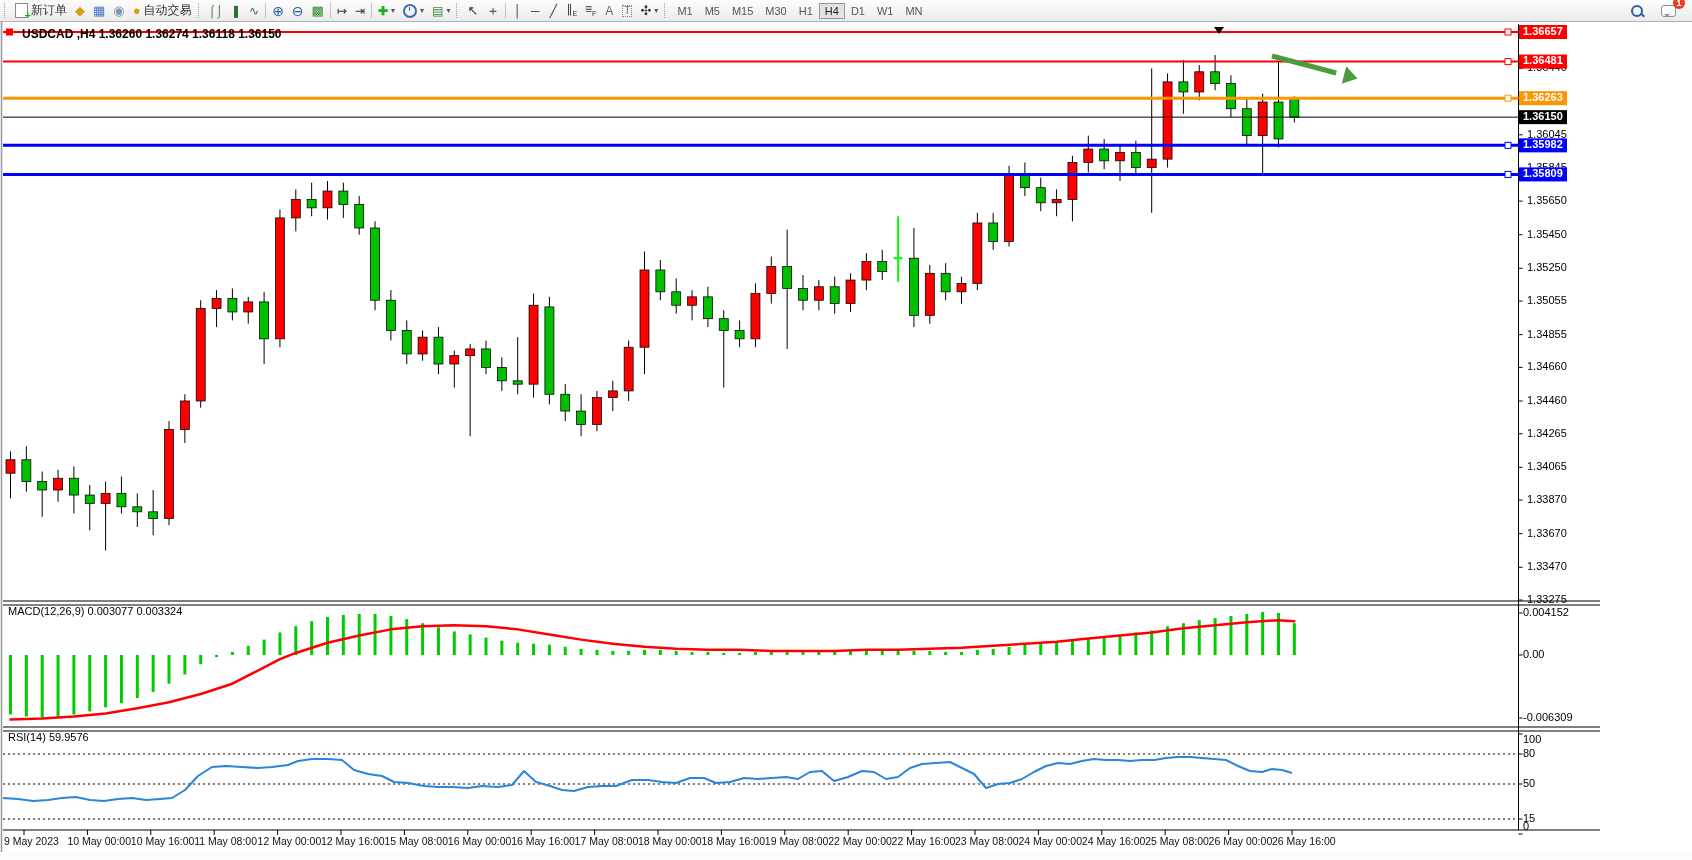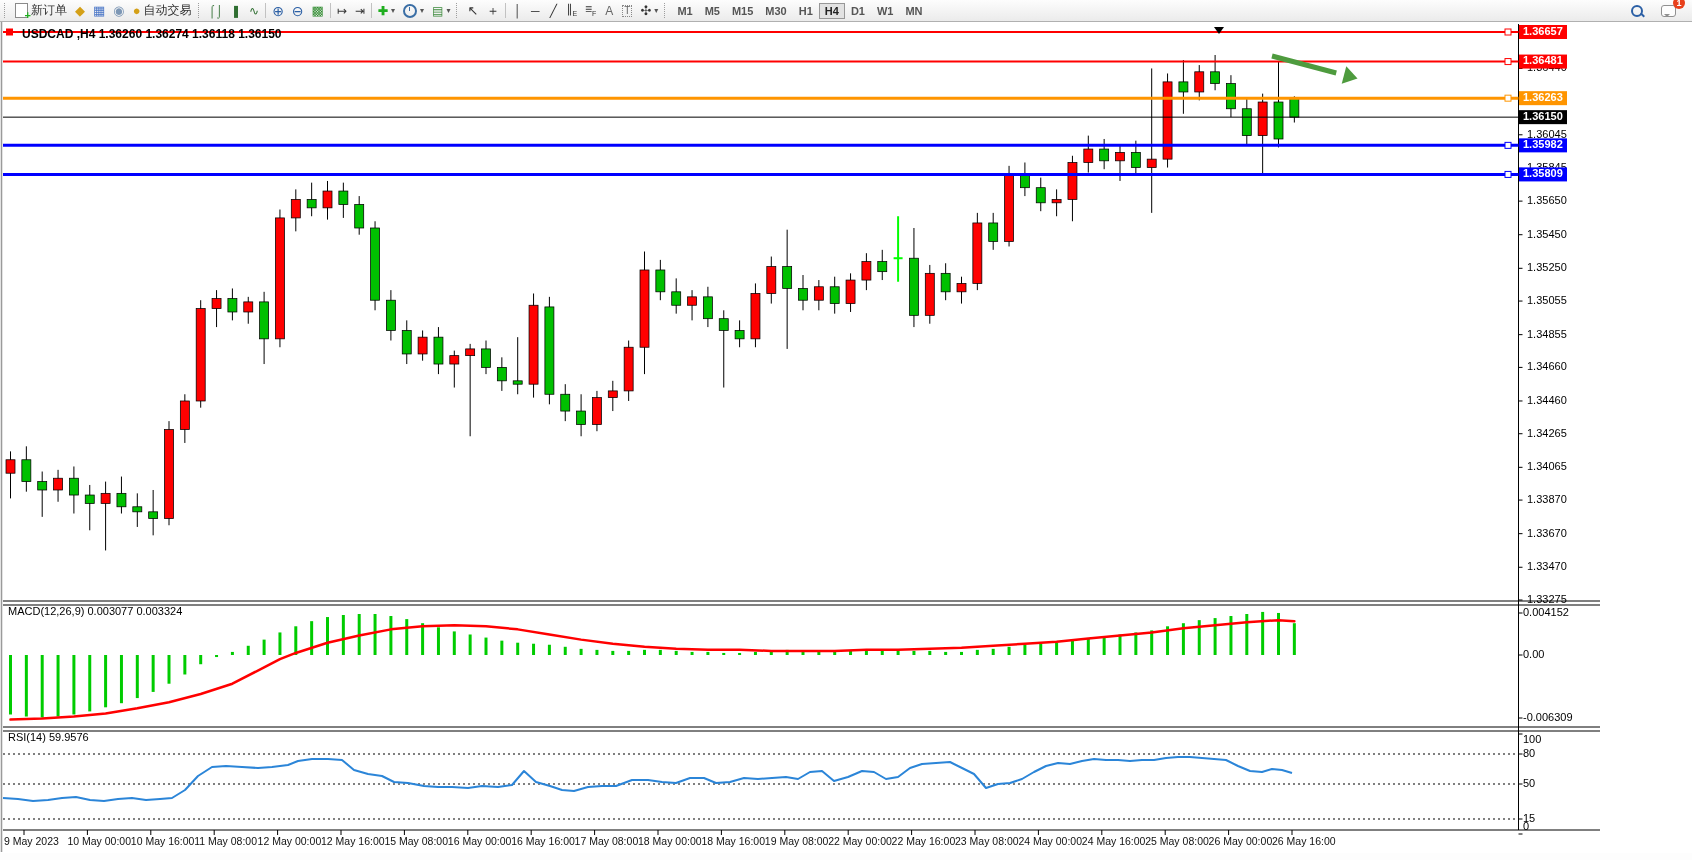--- a/index.html
+++ b/index.html
@@ -6,21 +6,21 @@
     font-family:"Liberation Sans",sans-serif;}
   
   .tb{display:flex;align-items:center;height:21px;background:linear-gradient(#fdfdfd,#ebebeb);
       border-bottom:1px solid #b0b0b0;padding:0 2px;font-size:12px;color:#333;}
   .tbtn{height:19px;min-width:18px;display:flex;align-items:center;justify-content:center;
       padding:0 3px;border:1px solid transparent;background:transparent;font-family:inherit;
       font-size:12px;color:#333;cursor:default;gap:3px;}
   .glyph{font-size:12px;line-height:1;}
   .sep{width:1px;height:15px;background:#c2c2c2;margin:0 2px;}
   .grip{width:4px;height:15px;border-left:1px dotted #9e9e9e;margin:0 2px;}
-  .tf{font-size:11px;font-weight:bold;color:#555;padding:1px 5px;border:1px solid transparent;background:transparent;font-family:inherit;}
+  .tf{font-size:11px;font-weight:normal;color:#555;padding:1px 5px;border:1px solid transparent;background:transparent;font-family:inherit;}
   .tf.active{background:#e2e2e2;border:1px solid #979797;color:#222;}
   .ic-doc{position:relative;width:11px;height:13px;background:#fff;border:1px solid #8a8a8a;display:inline-block;}
   .ic-doc .plus{position:absolute;right:-4px;bottom:-4px;color:#1fae1f;font-weight:bold;font-size:11px;line-height:1;}
   .clockic{width:10px;height:10px;border:2px solid #3a6ea5;border-radius:50%;display:inline-block;position:relative;}
   .clockic:after{content:"";position:absolute;left:4px;top:1px;width:1px;height:4px;background:#3a6ea5;}
   .magic{width:8px;height:8px;border:2px solid #2b5fa5;border-radius:50%;display:inline-block;position:relative;}
   .magic:after{content:"";position:absolute;left:7px;top:7px;width:5px;height:2px;background:#2b5fa5;transform:rotate(45deg);}
   .bubble{width:13px;height:10px;border:1px solid #909090;border-radius:3px;background:#fdfdfd;display:inline-block;position:relative;}
   .bubble:after{content:"";position:absolute;left:2px;bottom:-4px;border:3px solid transparent;border-top-color:#909090;}
   .badge{position:absolute;right:-6px;top:-5px;background:#e8401c;color:#fff;border-radius:50%;

